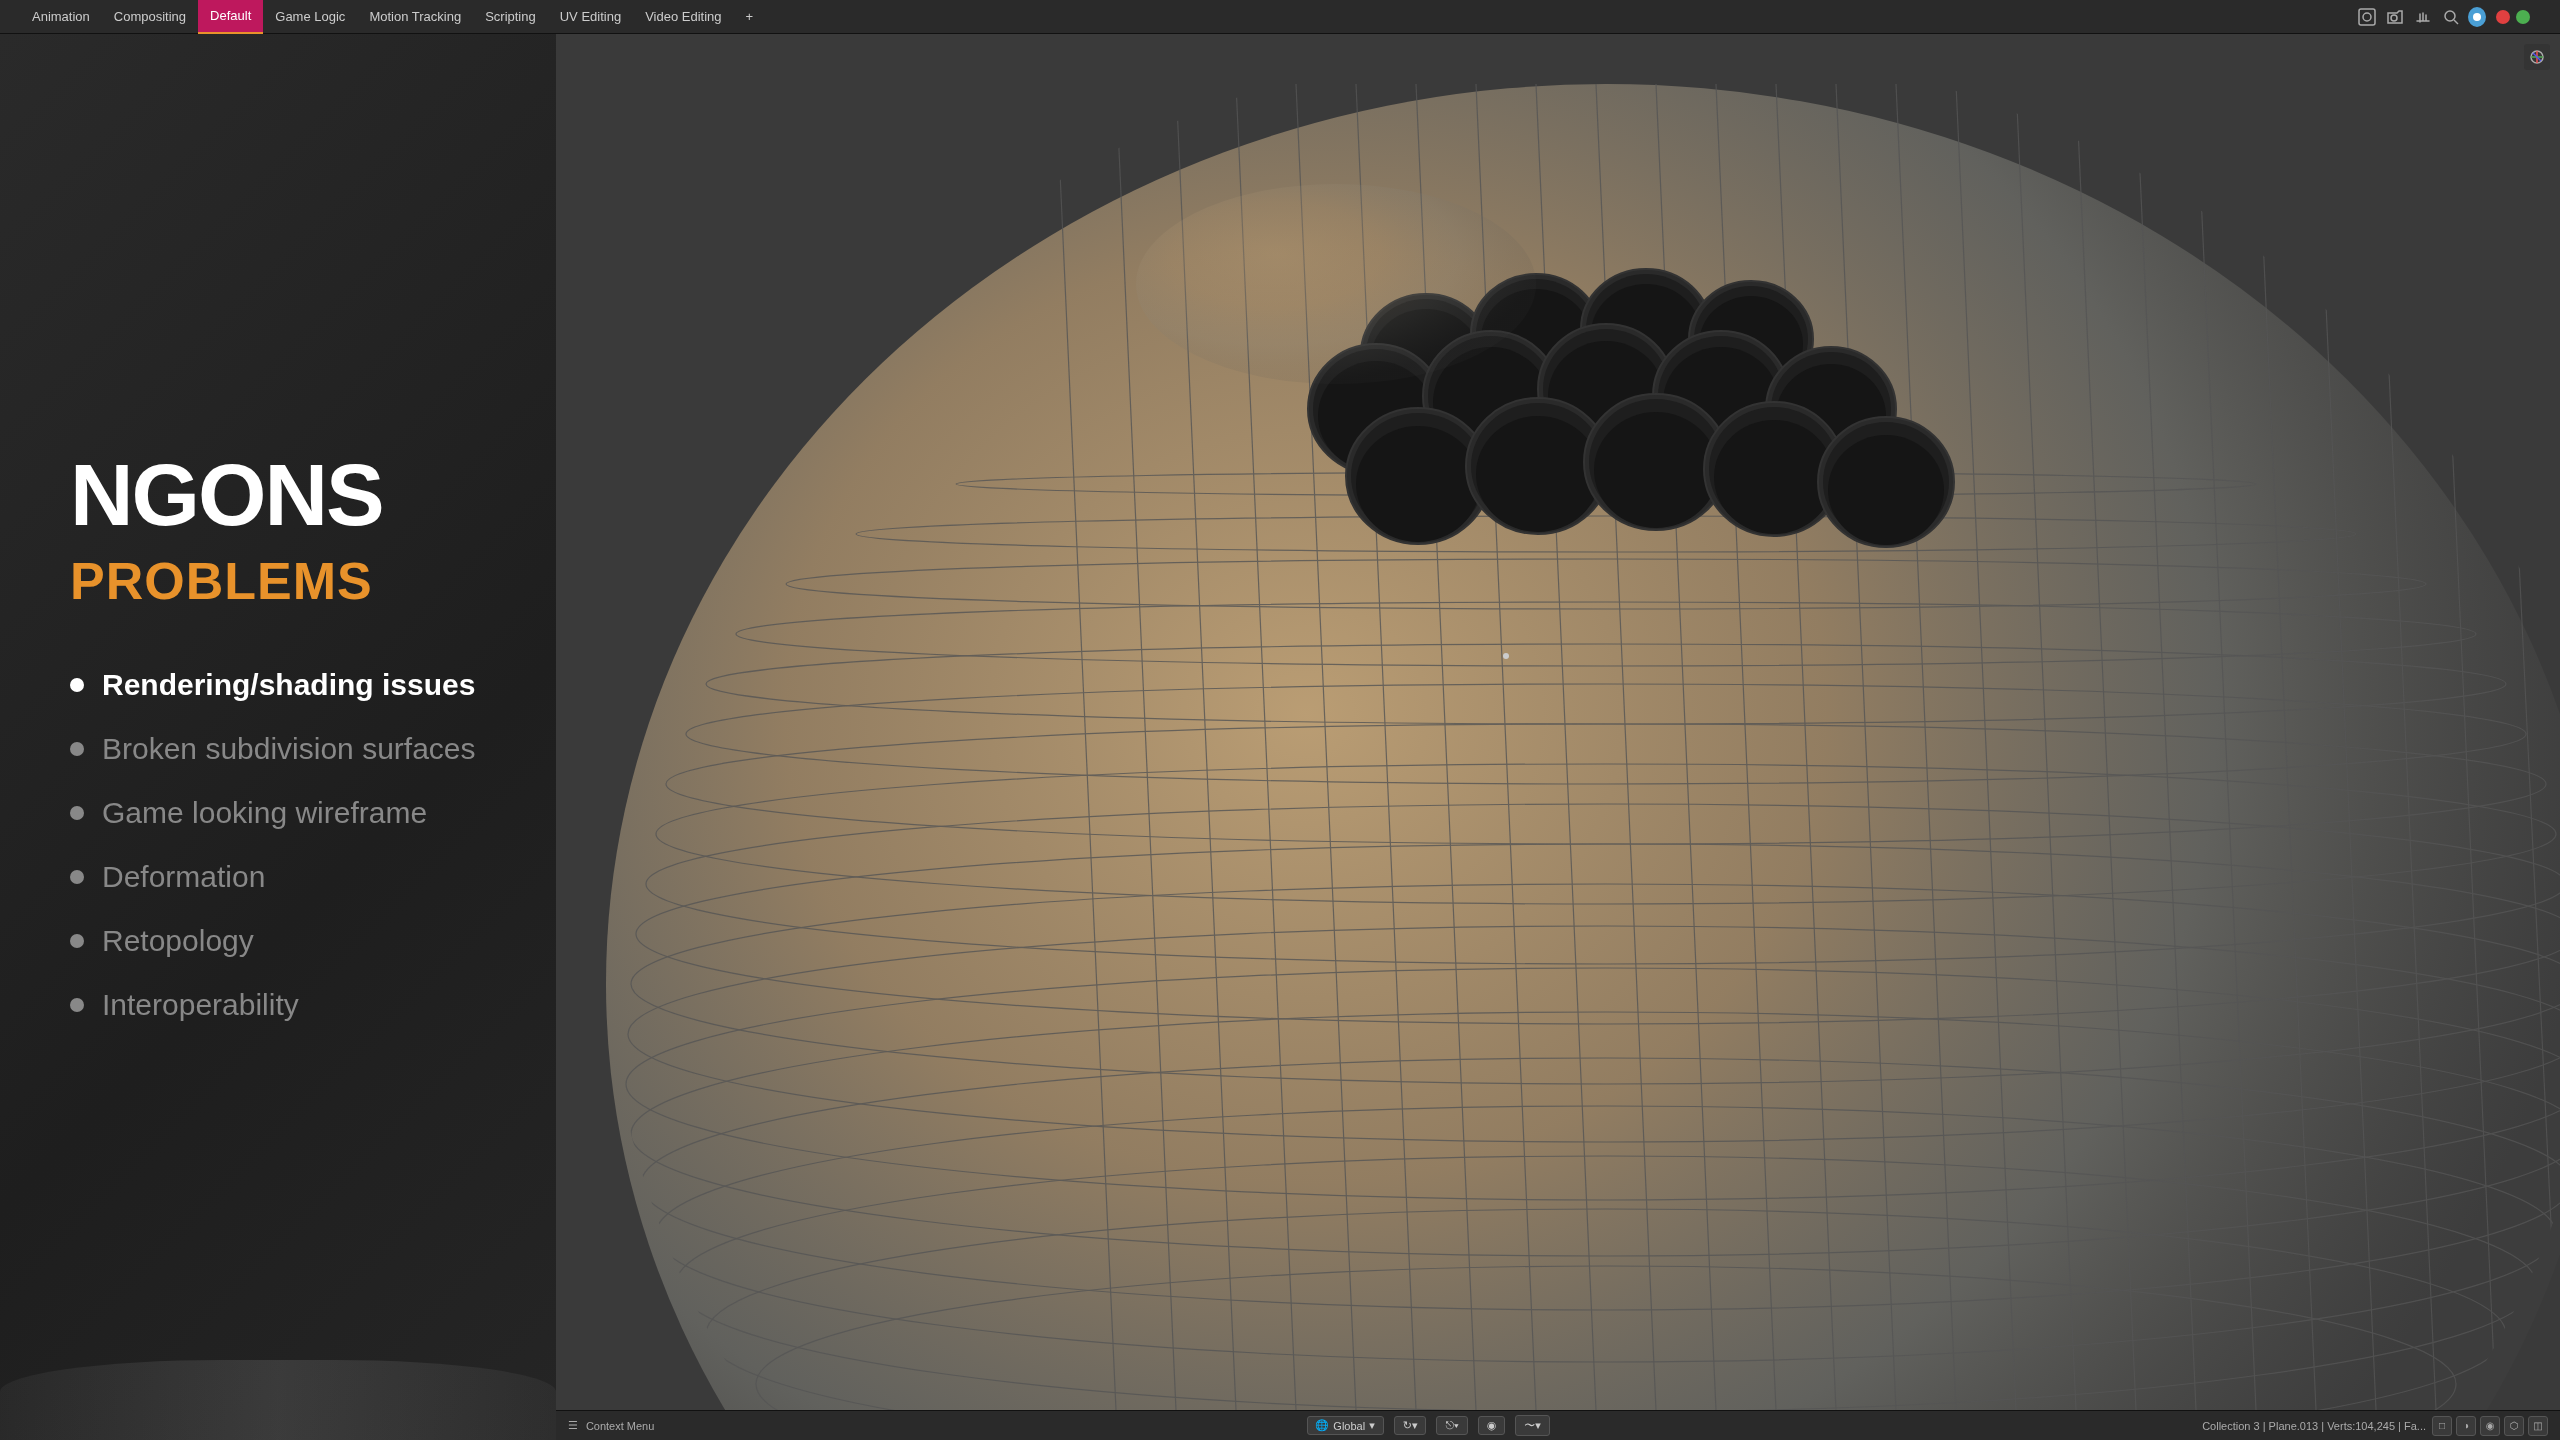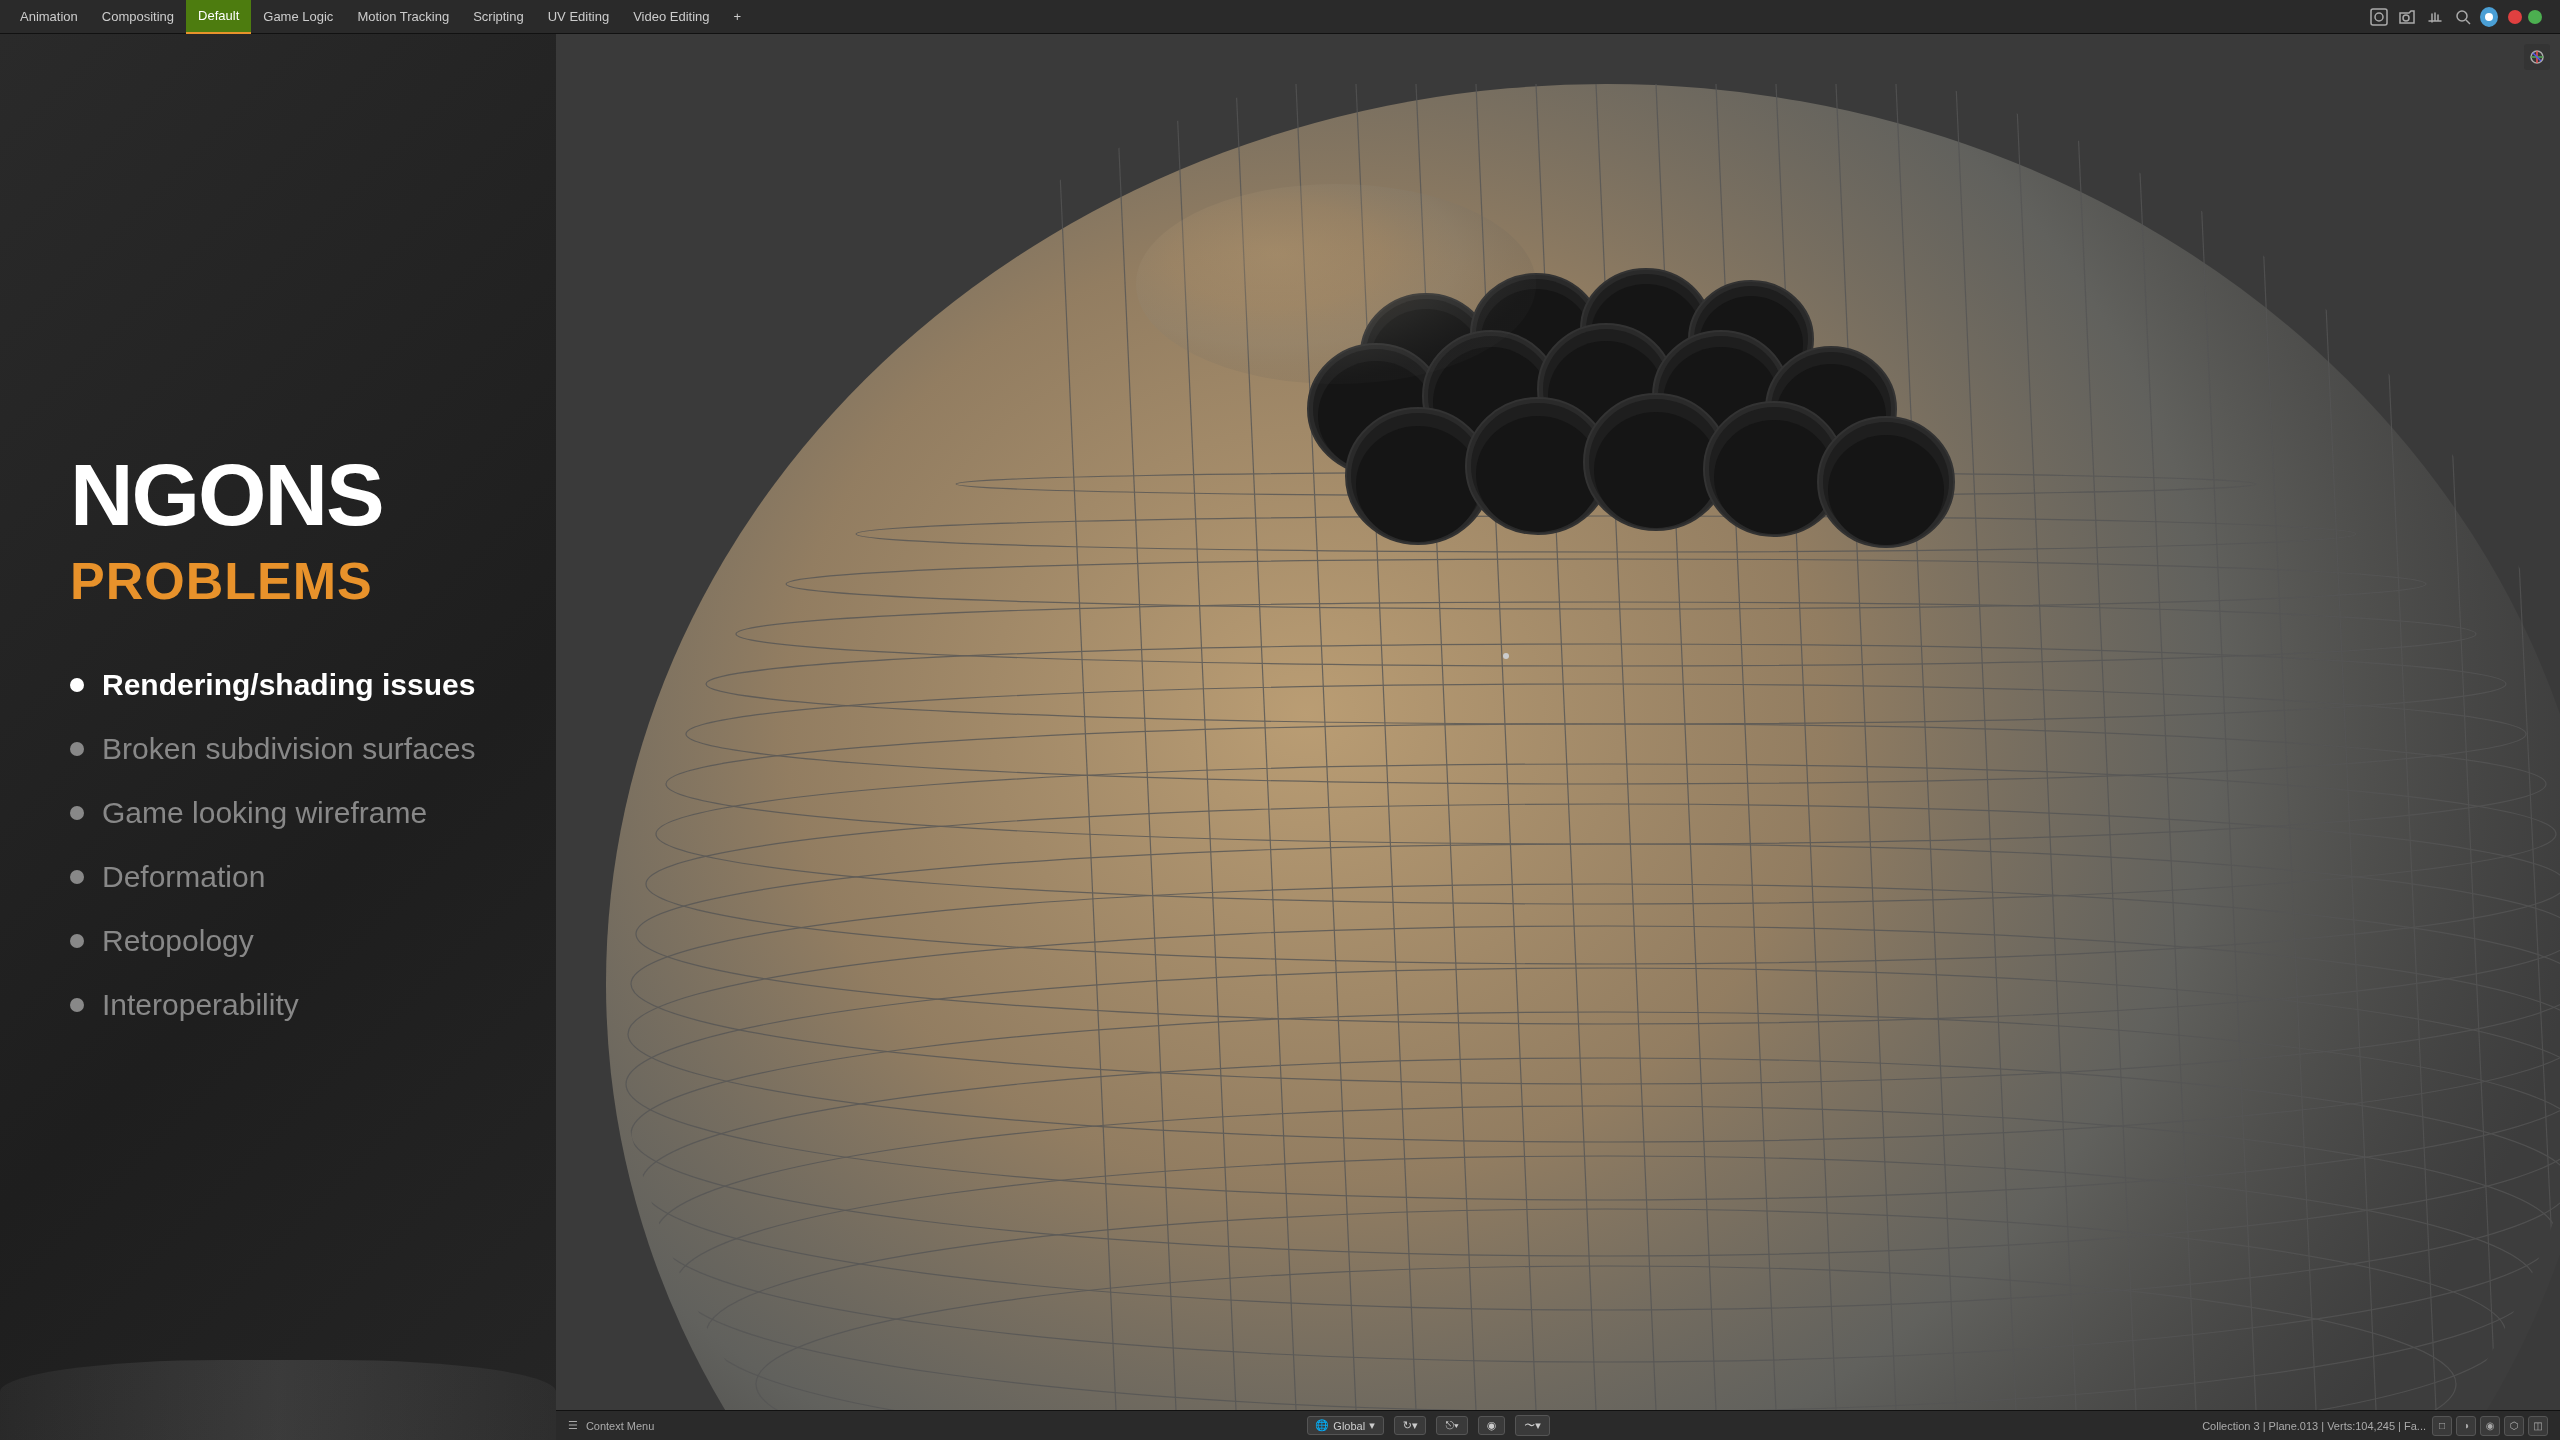--- a/index.html
+++ b/index.html
@@ -15,37 +15,37 @@
     
     #topbar {
       position: absolute;
       top: 0;
       left: 0;
       width: 100%;
       height: 34px;
       background: #2a2a2a;
       display: flex;
       align-items: center;
-      padding: 0 8px;
+      padding: 0 20px;
       z-index: 100;
       border-bottom: 1px solid #111;
     }
 
     .menu-item {
       color: #ccc;
       font-size: 13px;
       padding: 0 12px;
       height: 34px;
       display: flex;
       align-items: center;
       cursor: pointer;
       white-space: nowrap;
     }
     .menu-item.active {
-      background: #4d7c0f;
+      background: #be185d;
       color: #fff;
       border-bottom: 2px solid #e8922b;
     }
 
     .menu-spacer { flex: 1; }
 
     .topbar-icons {
       display: flex;
       align-items: center;
       gap: 6px;

